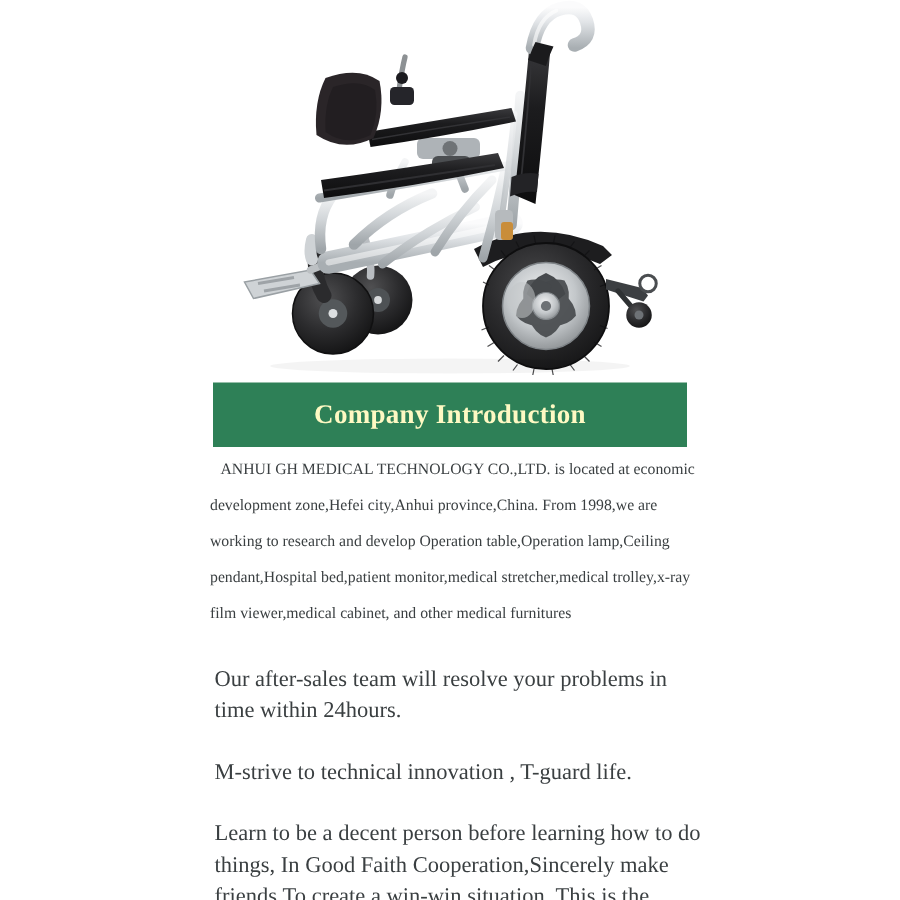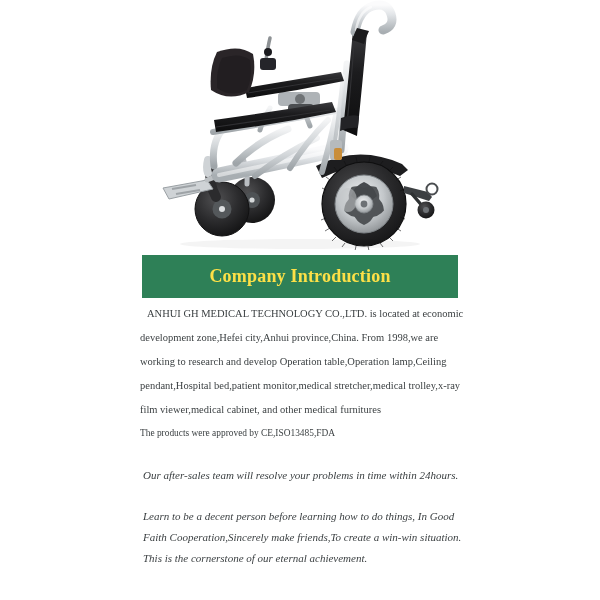--- a/index.html
+++ b/index.html
@@ -38,21 +38,21 @@
     top: 255px;
     width: 316px;
     height: 43px;
     background: #2e8057;
     display: flex;
     align-items: center;
     justify-content: center;
     box-sizing: border-box;
   }
   #section-banner .banner-title {
-    color: #fde047;
+    color: #fef9c3;
     font-size: 18px;
     font-weight: bold;
     font-family: "Liberation Serif", "DejaVu Serif", serif;
     letter-spacing: 0.2px;
     white-space: nowrap;
   }
 
   
   #intro-body {
     position: absolute;
@@ -80,24 +80,23 @@
     margin-top: 1px;
   }
   .para-certs {
     font-size: 9.4px;
     line-height: 20.5px;
     padding-left: 0px;
     margin-top: -1px;
   }
 
   .para-block {
-    font-size: 11px;
+    font-size: 15px;
     line-height: 21px;
     padding-left: 3px;
-    font-style: italic;
   }
   .gap-lg { margin-top: 21px; }
   .gap-md { margin-top: 20px; }
 </style>
 </head>
 <body>
 
 <div id="product-photo">
   <svg viewBox="0 0 600 250" xmlns="http://www.w3.org/2000/svg">
     <defs>
@@ -283,20 +282,20 @@
 
 <div id="section-banner">
   <span class="banner-title">Company Introduction</span>
 </div>
 
 <div id="intro-body">
 
   <p class="para para-main">ANHUI GH MEDICAL  TECHNOLOGY CO.,LTD. is located at economic development zone,Hefei city,Anhui province,China. From 1998,we are working to research and develop Operation table,Operation lamp,Ceiling pendant,Hospital bed,patient monitor,medical stretcher,medical trolley,x-ray film viewer,medical cabinet, and other medical furnitures</p>
 
 
-  <p class="para para-certs">The products were approved by CE,ISO13485,FDA</p>
 
   <p class="para para-block gap-lg">Our after-sales team will resolve your problems in time within 24hours.</p>
 
+  <p class="para para-block gap-md">M-strive to technical innovation , T-guard life.</p>
 
   <p class="para para-block gap-md">Learn to be a decent person before learning how to do things, In Good Faith Cooperation,Sincerely make friends,To create a win-win situation. This is the cornerstone of our eternal achievement.</p>
 
 </div>
 
 </body></html>

